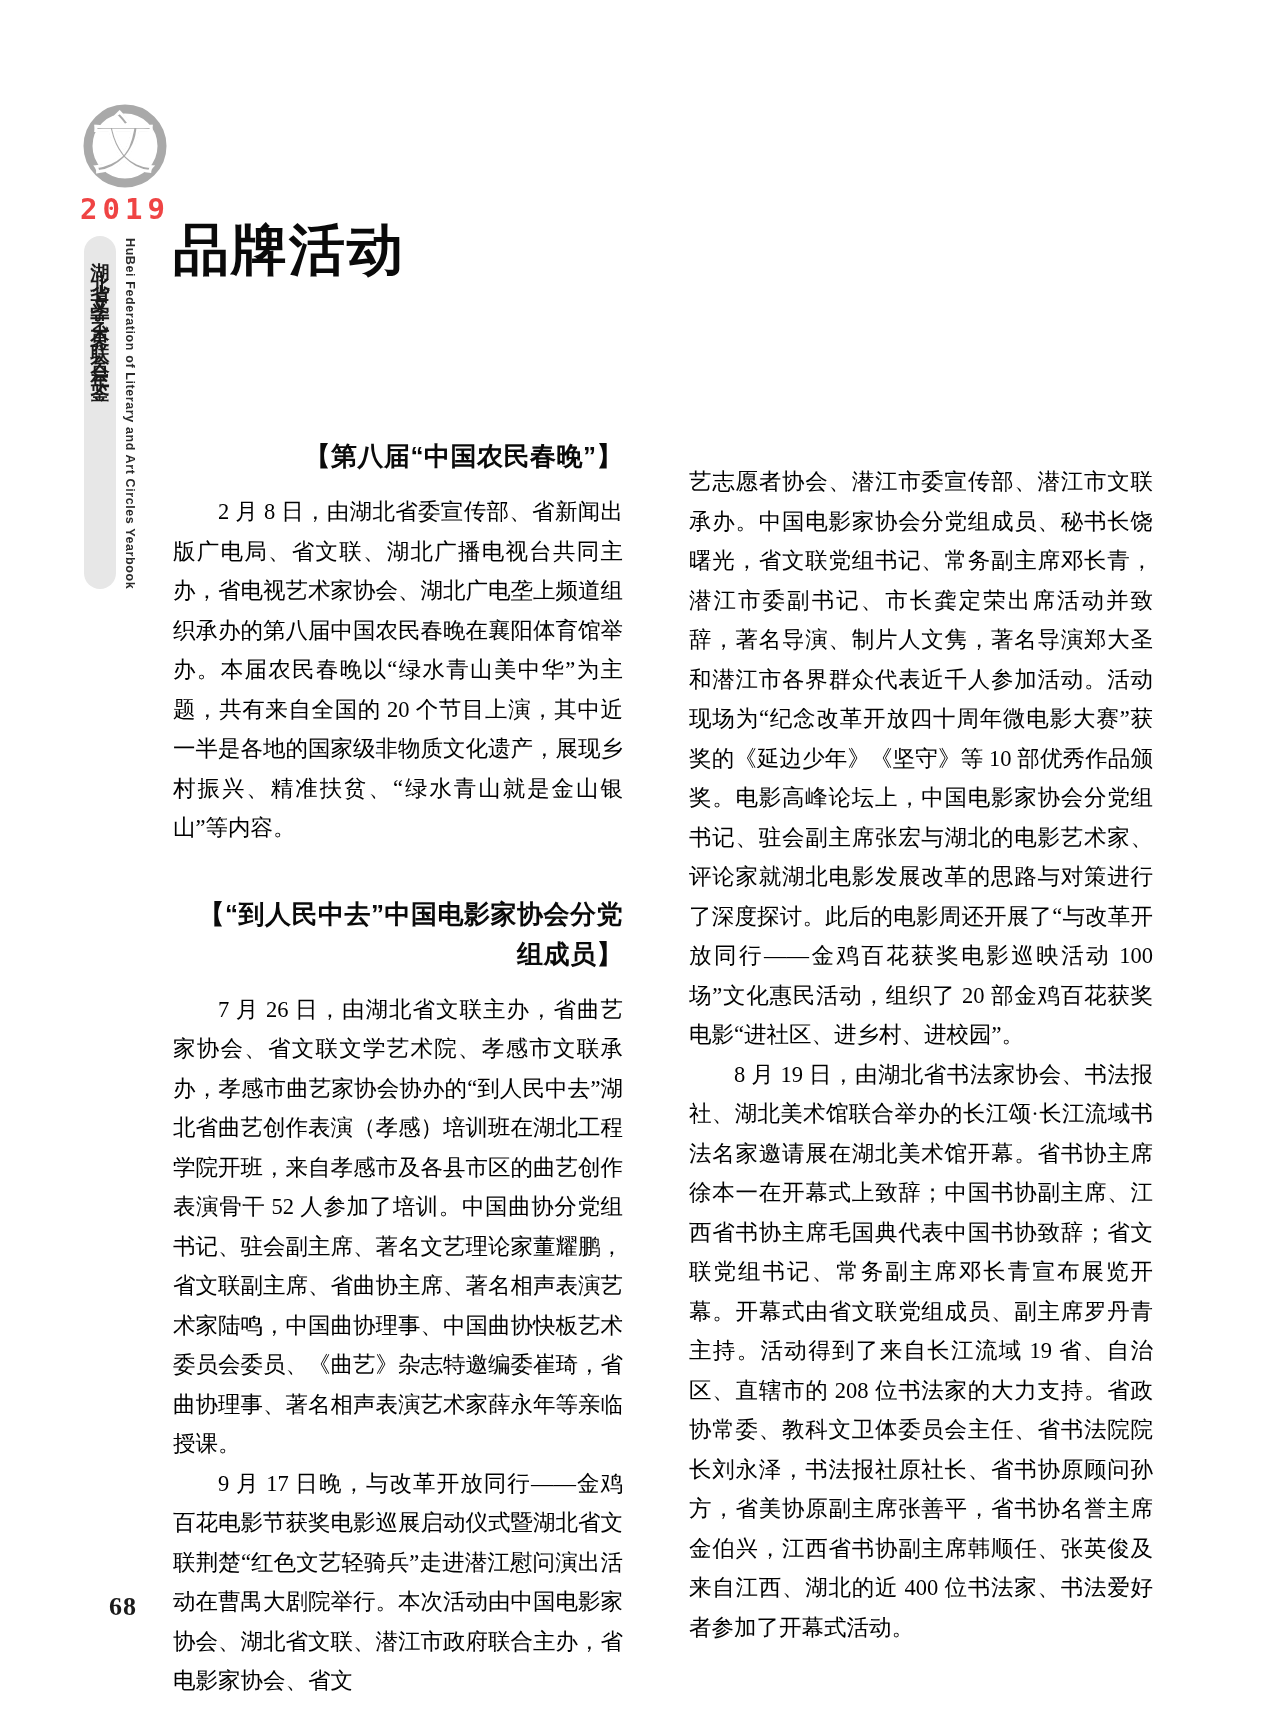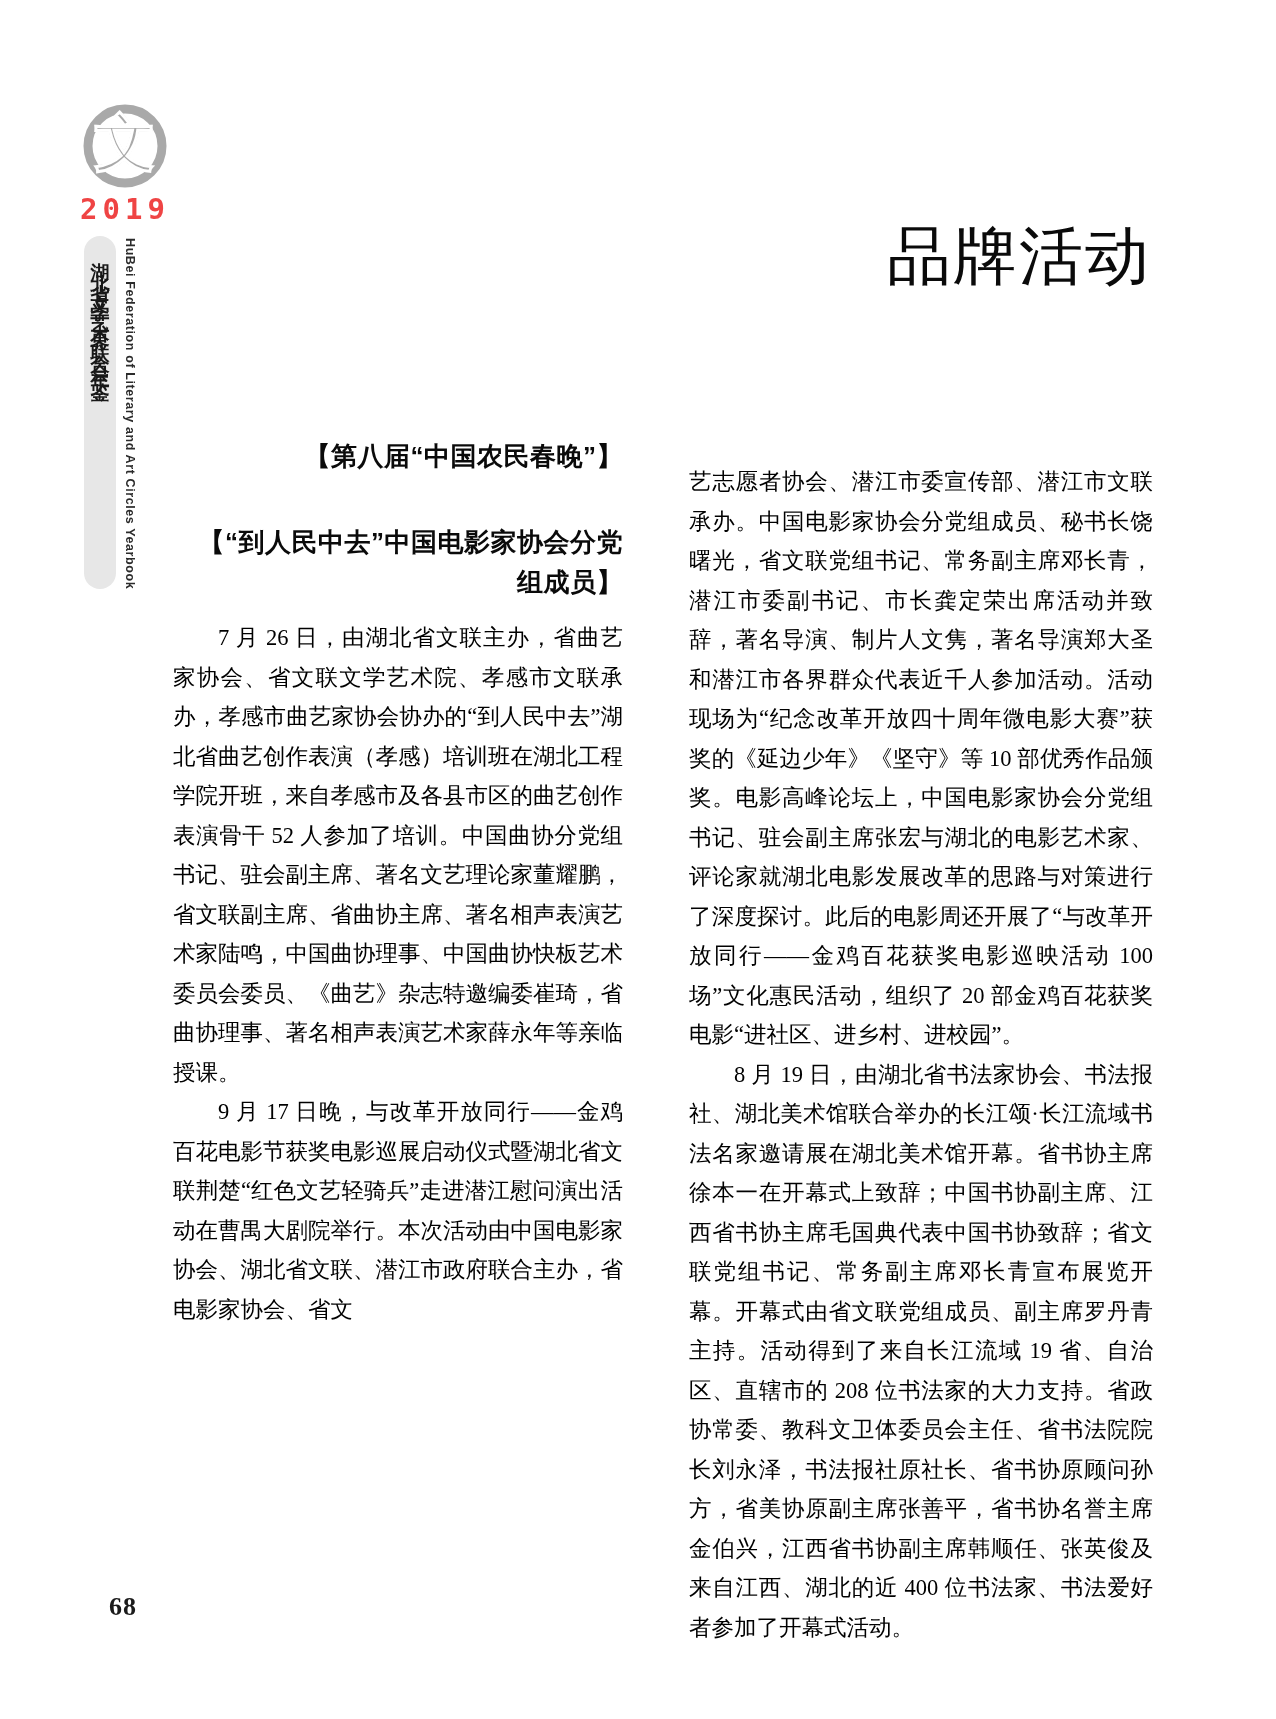--- a/index.html
+++ b/index.html
@@ -61,24 +61,24 @@
     color: #2b2b2b;
     padding-top: 2px;
   }
 
   
   .page-title {
     position: absolute;
     left: 173px;
     top: 213px;
     width: 978px;
-    text-align: right;
+    text-align: left;
     font-family: "Liberation Serif", "DejaVu Serif", serif;
-    font-weight: normal;
-    font-size: 64px;
+    font-weight: bold;
+    font-size: 56px;
     letter-spacing: 2px;
     color: #0a0a0a;
   }
 
   
   .content {
     position: absolute;
     left: 173px;
     top: 436px;
     width: 980px;
@@ -135,20 +135,21 @@
   <div class="spine-cn">湖北省文学艺术界联合会年鉴</div>
   <div class="spine-en">HuBei Federation of Literary and Art Circles Yearbook</div>
 </div>
 
 <h1 class="page-title">品牌活动</h1>
 
 <div class="content">
 
   <div class="col col-left">
     <h3 class="section-heading first">【第八届“中国农民春晚”】</h3>
+    <p class="body-para indent">2 月 8 日，由湖北省委宣传部、省新闻出版广电局、省文联、湖北广播电视台共同主办，省电视艺术家协会、湖北广电垄上频道组织承办的第八届中国农民春晚在襄阳体育馆举办。本届农民春晚以“绿水青山美中华”为主题，共有来自全国的 20 个节目上演，其中近一半是各地的国家级非物质文化遗产，展现乡村振兴、精准扶贫、“绿水青山就是金山银山”等内容。</p>
 
     <h3 class="section-heading">【“到人民中去”中国电影家协会分党组成员】</h3>
     <p class="body-para indent">7 月 26 日，由湖北省文联主办，省曲艺家协会、省文联文学艺术院、孝感市文联承办，孝感市曲艺家协会协办的“到人民中去”湖北省曲艺创作表演（孝感）培训班在湖北工程学院开班，来自孝感市及各县市区的曲艺创作表演骨干 52 人参加了培训。中国曲协分党组书记、驻会副主席、著名文艺理论家董耀鹏，省文联副主席、省曲协主席、著名相声表演艺术家陆鸣，中国曲协理事、中国曲协快板艺术委员会委员、《曲艺》杂志特邀编委崔琦，省曲协理事、著名相声表演艺术家薛永年等亲临授课。</p>
 
     <p class="body-para indent">9 月 17 日晚，与改革开放同行——金鸡百花电影节获奖电影巡展启动仪式暨湖北省文联荆楚“红色文艺轻骑兵”走进潜江慰问演出活动在曹禺大剧院举行。本次活动由中国电影家协会、湖北省文联、潜江市政府联合主办，省电影家协会、省文</p>
   </div>
 
   <div class="col col-right">
     <p class="body-para">艺志愿者协会、潜江市委宣传部、潜江市文联承办。中国电影家协会分党组成员、秘书长饶曙光，省文联党组书记、常务副主席邓长青，潜江市委副书记、市长龚定荣出席活动并致辞，著名导演、制片人文隽，著名导演郑大圣和潜江市各界群众代表近千人参加活动。活动现场为“纪念改革开放四十周年微电影大赛”获奖的《延边少年》《坚守》等 10 部优秀作品颁奖。电影高峰论坛上，中国电影家协会分党组书记、驻会副主席张宏与湖北的电影艺术家、评论家就湖北电影发展改革的思路与对策进行了深度探讨。此后的电影周还开展了“与改革开放同行——金鸡百花获奖电影巡映活动 100 场”文化惠民活动，组织了 20 部金鸡百花获奖电影“进社区、进乡村、进校园”。</p>
 

